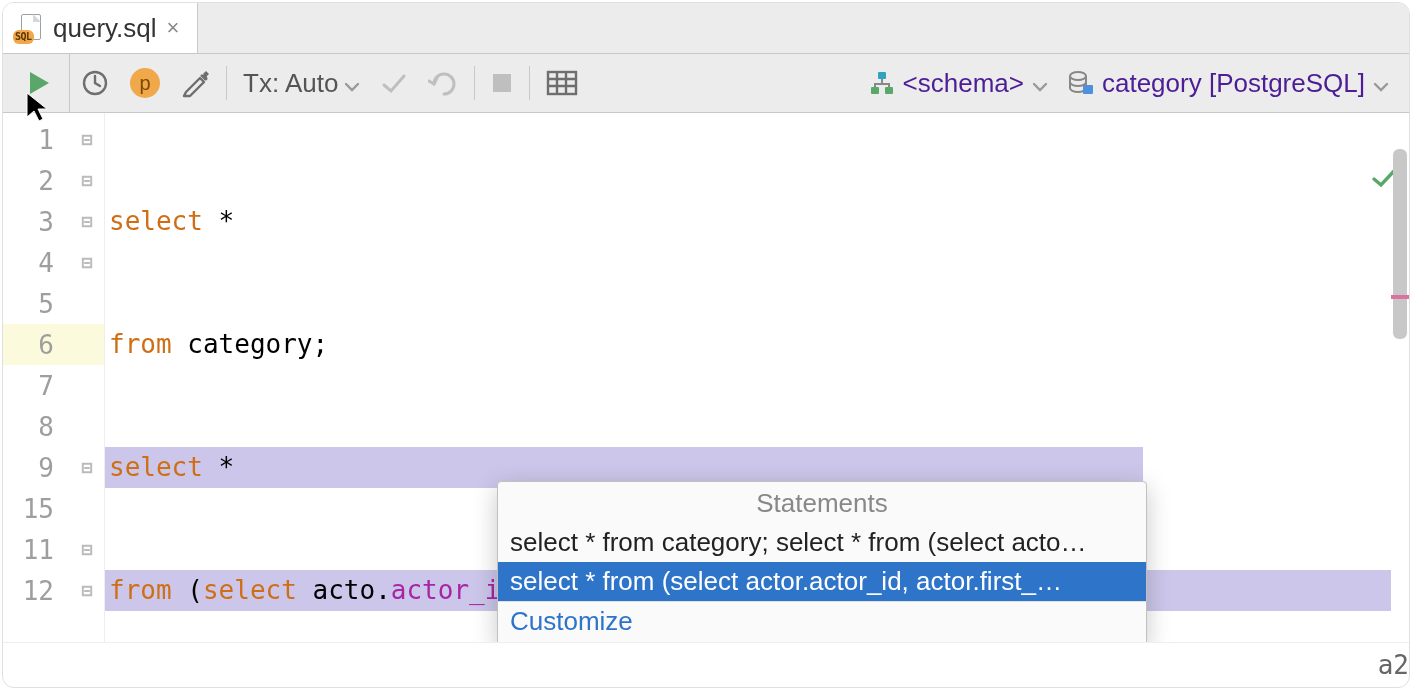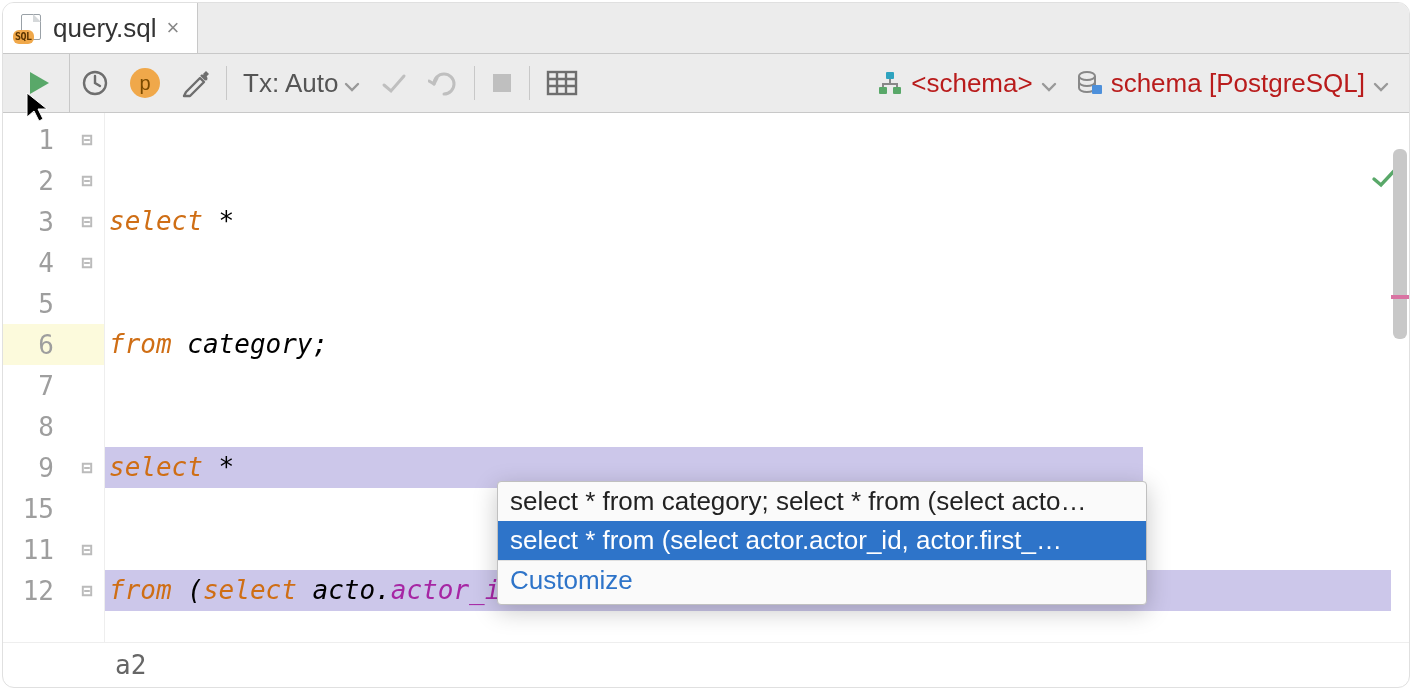--- a/index.html
+++ b/index.html
@@ -120,21 +120,21 @@
     font-size: 20px;
   }
   .tx-dd {
     display: flex; align-items: flex-start; gap: 6px;
     color: #555; padding: 0 10px;
   }
   .tx-dd .chev { color: #999; }
   .spacer { flex: 1; }
   .schema-dd, .console-dd {
     display: flex; align-items: center; gap: 8px;
-    color: #b91c1c; padding: 0 10px;
+    color: #4c1d95; padding: 0 10px;
   }
   .schema-dd .chev, .console-dd .chev { color: #999; }
 
   
   .editor {
     flex: 1; display: flex; position: relative; overflow: hidden;
   }
   .gutter {
     width: 102px; background: var(--gutter-bg);
     border-right: 1px solid #eee;
@@ -159,21 +159,21 @@
     font: 26px/41px "SF Mono","Menlo","Consolas",monospace;
     white-space: pre; padding-top: 6px;
   }
   .line { height: 41px; padding-left: 4px; position: relative; }
   .sel-bg {
     position: absolute; left: 0; top: 0;
     background: var(--highlight-bg);
     z-index: 0;
   }
   .sel-bg.full { right: 18px; }
-  .line .t { position: relative; z-index: 1; font-style: italic; }
+  .line .t { position: relative; z-index: 1; }
   .kw { color: var(--keyword); }
   .fld { color: var(--field); }
   .id { color: var(--identifier); }
 
   
   .validation-check {
     position: absolute; right: 12px; top: 6px;
     color: var(--checkmark-green);
   }
   .scroll-track {
@@ -189,20 +189,21 @@
     background: #d973a2;
   }
 
   
   .status-bar {
     height: 44px; border-top: 1px solid #eee;
     display: flex; align-items: center;
     padding-left: 112px;
     font: 26px/1 "SF Mono","Menlo","Consolas",monospace;
     color: #666;
+    justify-content: flex-end;
   }
 
   
   .popup {
     position: absolute;
     left: 494px; top: 368px;
     width: 648px;
     background: var(--popup-bg);
     border: 1px solid var(--popup-border);
     border-radius: 4px;
@@ -331,21 +332,21 @@
       </span>
     </span>
 
     <span class="console-dd">
       <svg width="26" height="26" viewBox="0 0 26 26">
           <ellipse cx="10" cy="6" rx="8" ry="4" fill="none" stroke="#888" stroke-width="2"></ellipse>
           <path d="M2 6 V18 a8 4 0 0 0 16 0 V6" fill="none" stroke="#888" stroke-width="2"></path>
           <path d="M2 12 a8 4 0 0 0 16 0" fill="none" stroke="#888" stroke-width="2"></path>
           <rect x="15" y="15" width="10" height="9" rx="1" fill="#4d90db"></rect>
         </svg>
-      <span>schema [PostgreSQL]</span>
+      <span>category [PostgreSQL]</span>
       <span class="chev">
         <svg width="16" height="10" viewBox="0 0 16 10">
             <path d="M2 2 L8 8 L14 2" fill="none" stroke="currentColor" stroke-width="2.4" stroke-linecap="round"></path>
           </svg>
       </span>
     </span>
   </div>
 
   <div class="editor">
     <div class="gutter">
@@ -442,20 +443,21 @@
             <path d="M3 12 L10 18 L23 4" fill="none" stroke="currentColor" stroke-width="3.4" stroke-linecap="round"></path>
           </svg>
       </span>
       <div class="scroll-track">
         <div class="scroll-thumb"></div>
       </div>
       <div class="error-marker" style="top:182px"></div>
     </div>
 
     <div class="popup">
+      <div class="popup-header">Statements</div>
       <div class="popup-item">select * from category; select * from (select acto…</div>
       <div class="popup-item selected">select * from (select actor.actor_id, actor.first_…</div>
       <div class="popup-link">Customize</div>
     </div>
   </div>
 
   <div class="status-bar">
     <span>a2</span>
   </div>
 

